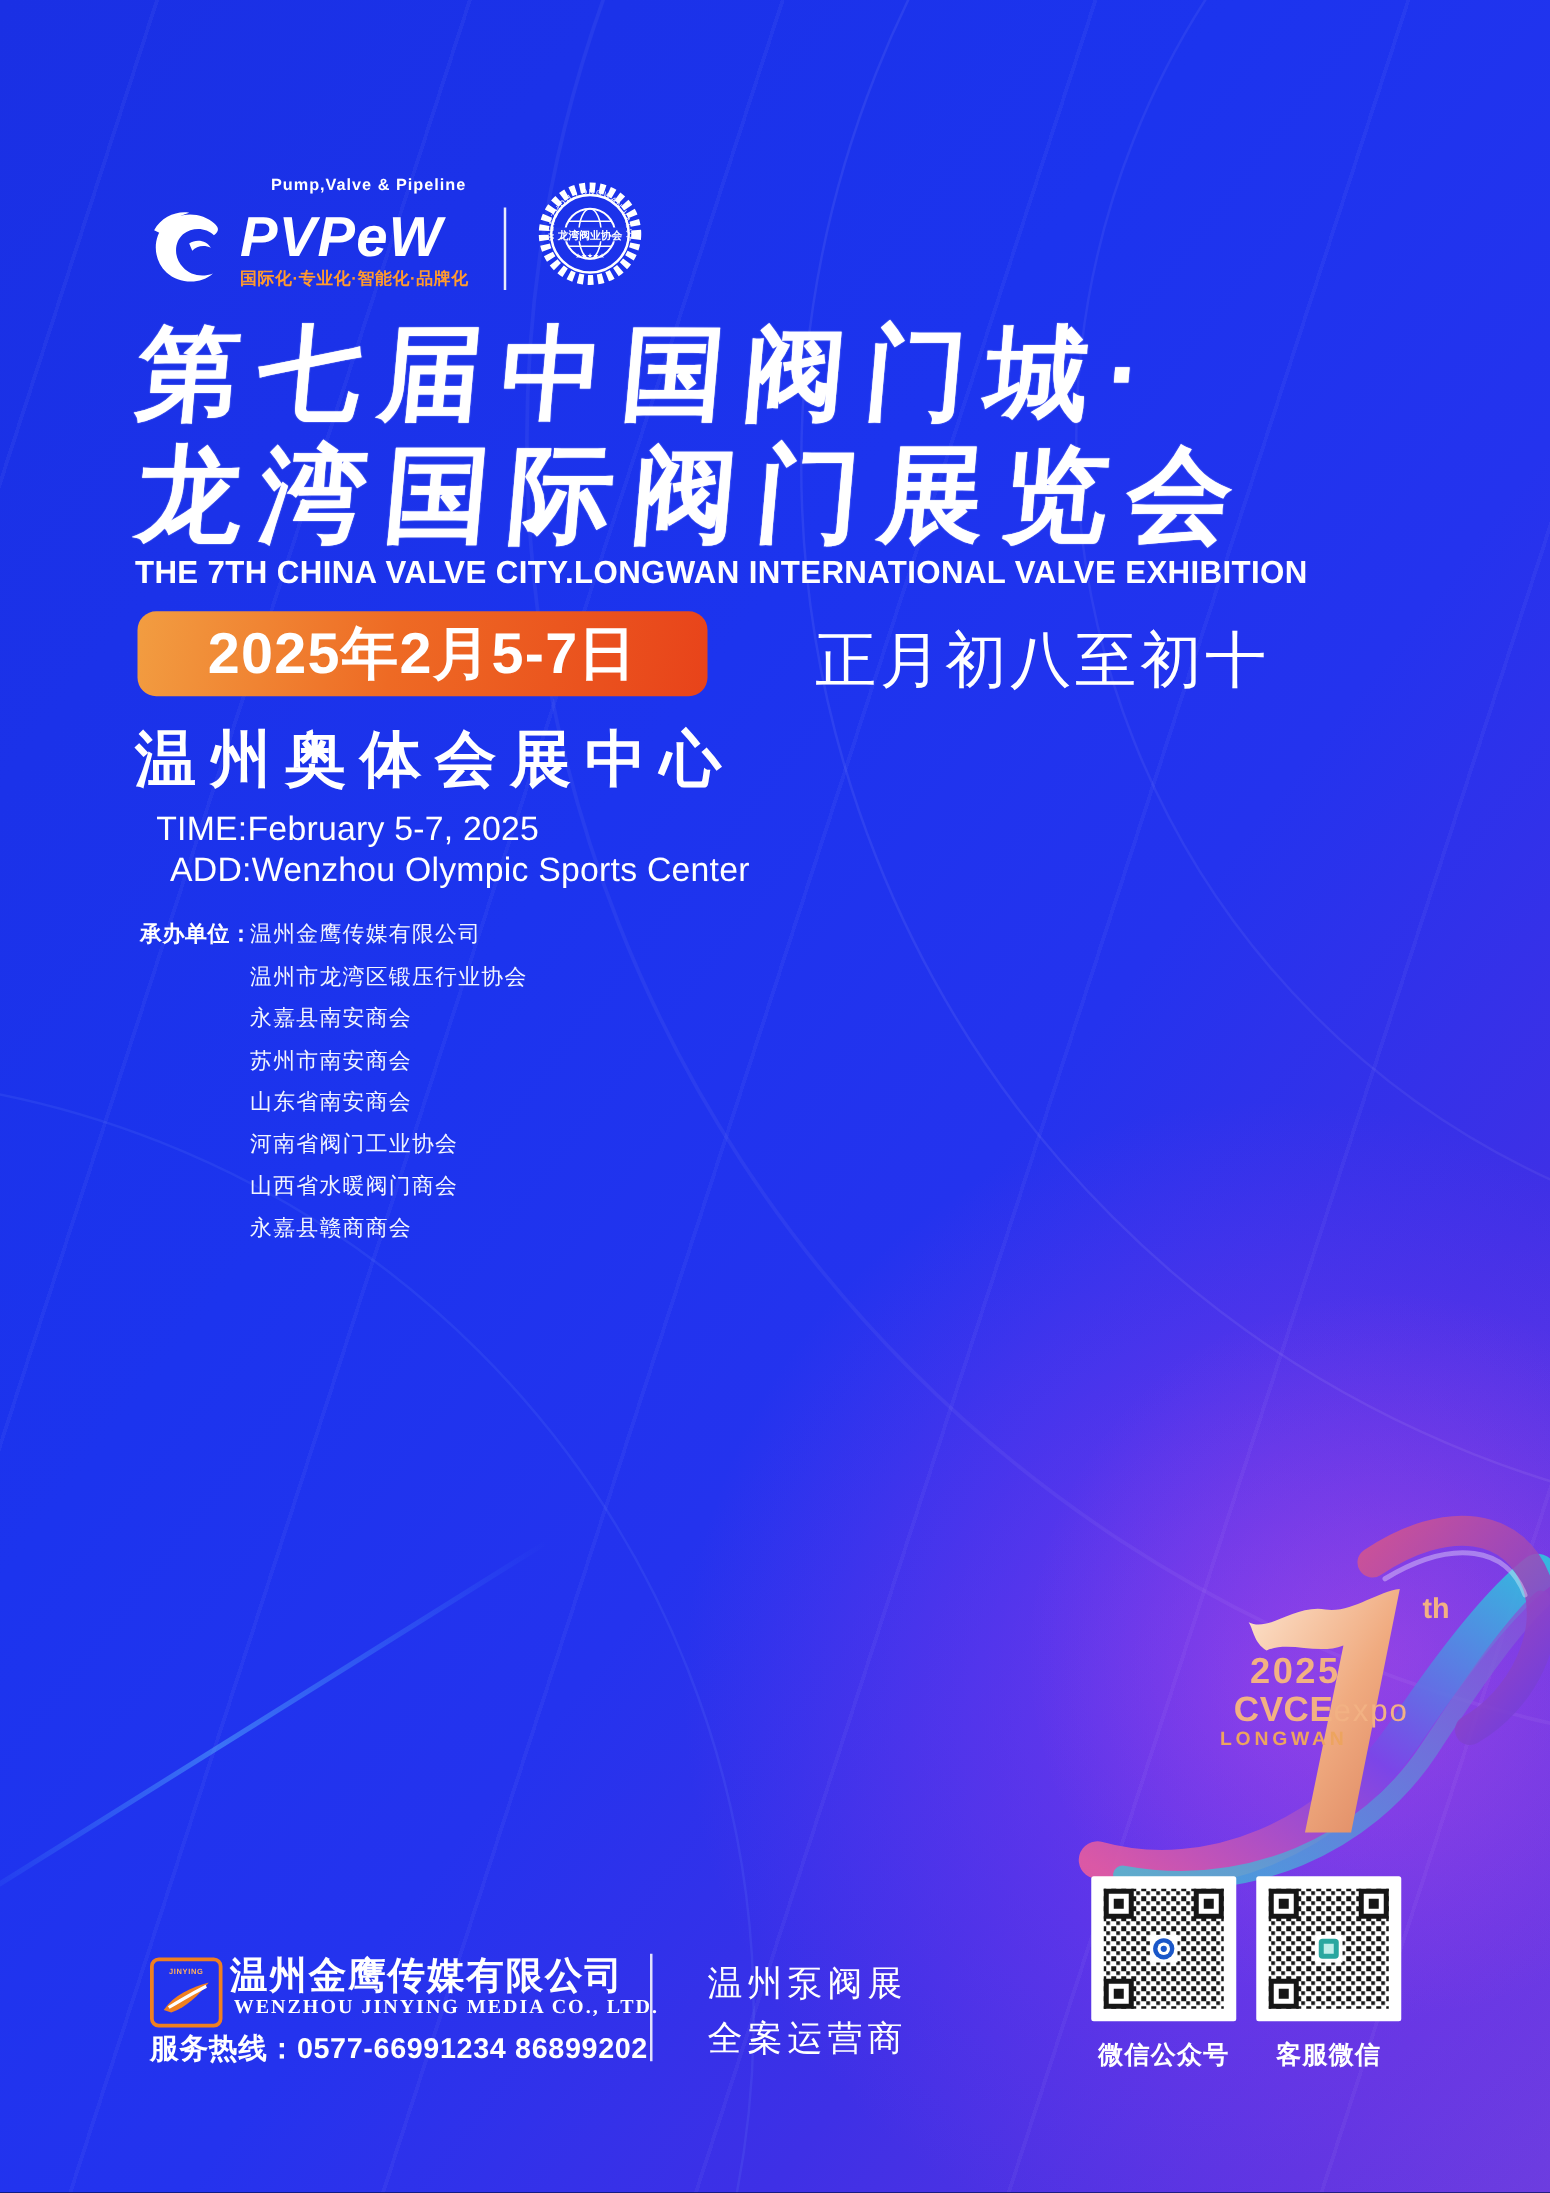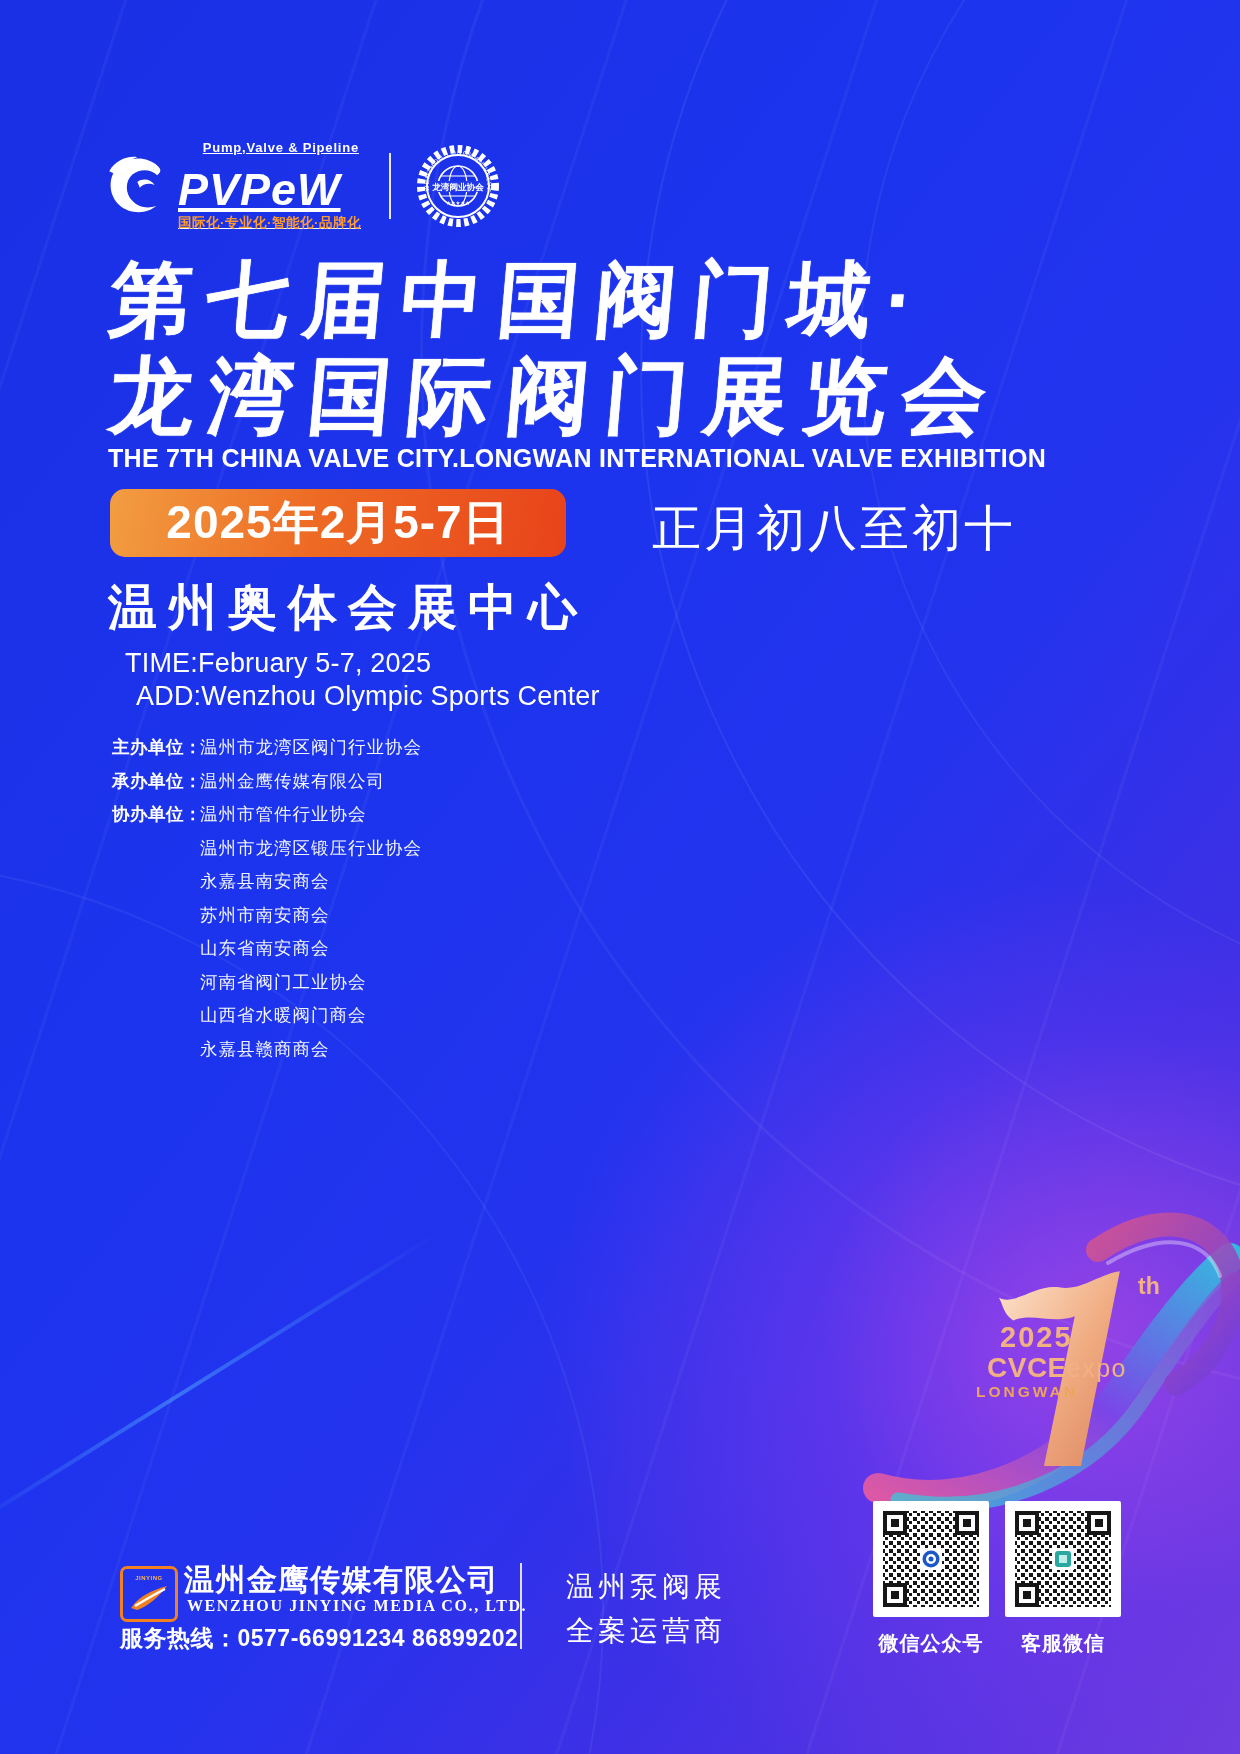--- a/index.html
+++ b/index.html
@@ -17,21 +17,21 @@
   .arc { border-radius:50%; z-index:2; }
   .arc1 { width:1700px; height:1700px; left:640px; top:-480px; border:2px solid rgba(255,255,255,0.07); }
   .arc2 { width:1300px; height:1300px; left:860px; top:-300px; border:2px solid rgba(255,255,255,0.06); }
   .arc3 { width:2100px; height:2100px; left:420px; top:-700px; border:3px solid rgba(255,255,255,0.05); }
   .arc4 { width:1500px; height:1500px; left:-900px; top:860px; border:2px solid rgba(140,180,255,0.10); }
   .streaks { left:0; top:0; width:100%; height:100%; z-index:2; opacity:.75;
     background:repeating-linear-gradient(108deg, rgba(255,255,255,0) 0 118px, rgba(255,255,255,0.05) 118px 121px, rgba(255,255,255,0) 121px 238px); }
   .streak-cyan { left:-80px; top:1380px; width:560px; height:4px; z-index:2; transform:rotate(-32deg);
     background:linear-gradient(90deg, rgba(80,190,255,0) 0%, rgba(90,190,255,0.45) 45%, rgba(80,190,255,0) 100%); }
   
-  .brand-row { left:106px; top:140px; display:flex; align-items:center; z-index:10;text-decoration:underline; }
+  .brand-row { left:120px; top:140px; display:flex; align-items:flex-end; z-index:10; }
   .brand-text { margin-left:6px; }
   .brand-top { font-size:13px; letter-spacing:.8px; font-weight:700; text-align:right; padding-right:2px; }
   .brand-name { font-size:45px; font-weight:900; font-style:italic; letter-spacing:1px; line-height:46px;margin-top:12px; }
   .brand-tagline { font-size:13.5px; letter-spacing:.5px; color:#ff9a2e; font-weight:700; text-align:center; margin-top:1px; }
   .brand-divider { width:2px; height:66px; background:rgba(255,255,255,0.9); margin:0 22px 0 28px; }
   
   .title { left:106px; z-index:10; font-weight:900; font-size:82px; letter-spacing:15px; line-height:92px;
     transform:skewX(-5deg); transform-origin:left bottom; white-space:nowrap; text-shadow:0 0 1px #fff; }
   .title-l1 { top:254px; }
   .title-l2 { top:350px; font-size:84px; }
@@ -161,30 +161,22 @@
   <div class="abs subtitle">THE 7TH CHINA VALVE CITY.LONGWAN INTERNATIONAL VALVE EXHIBITION</div>
 
   <div class="abs date-badge">2025年2月5-7日</div>
   <div class="abs lunar">正月初八至初十</div>
   <div class="abs venue">温州奥体会展中心</div>
   <div class="abs en-line time-line">TIME:February 5-7, 2025</div>
   <div class="abs en-line addr-line">ADD:Wenzhou Olympic Sports Center</div>
 
   <div class="abs orgs">
     <div class="org-row">
-      <span class="org-label">主办单位：</span>
-      <span class="org-value">温州市龙湾区阀门行业协会</span>
-    </div>
-    <div class="org-row">
       <span class="org-label">承办单位：</span>
       <span class="org-value">温州金鹰传媒有限公司</span>
-    </div>
-    <div class="org-row">
-      <span class="org-label">协办单位：</span>
-      <span class="org-value">温州市管件行业协会</span>
     </div>
     <div class="org-row cont">
         <span class="org-value">温州市龙湾区锻压行业协会</span>
       </div>
     <div class="org-row cont">
         <span class="org-value">永嘉县南安商会</span>
       </div>
     <div class="org-row cont">
         <span class="org-value">苏州市南安商会</span>
       </div>

